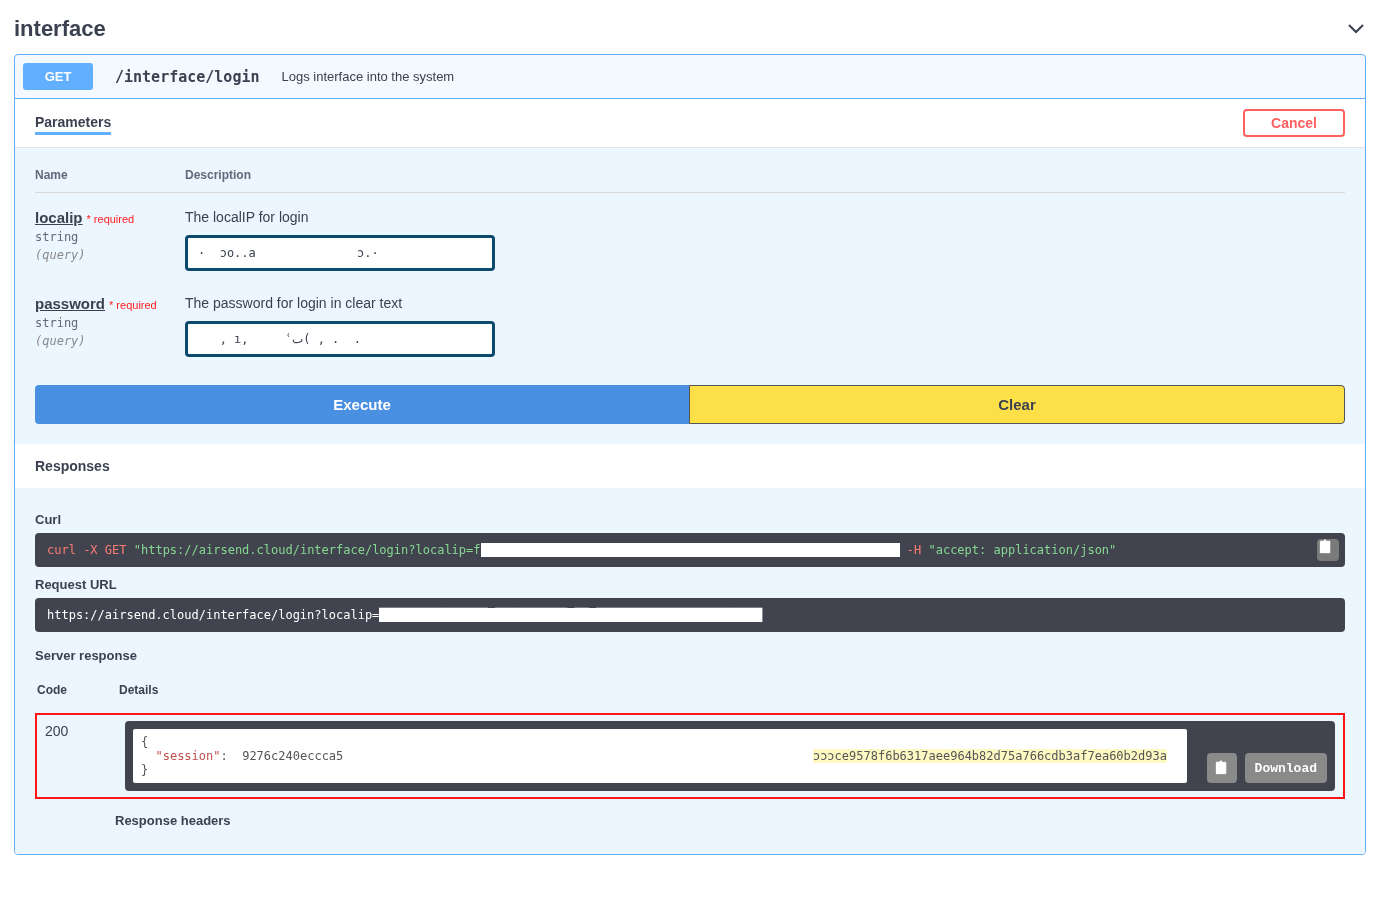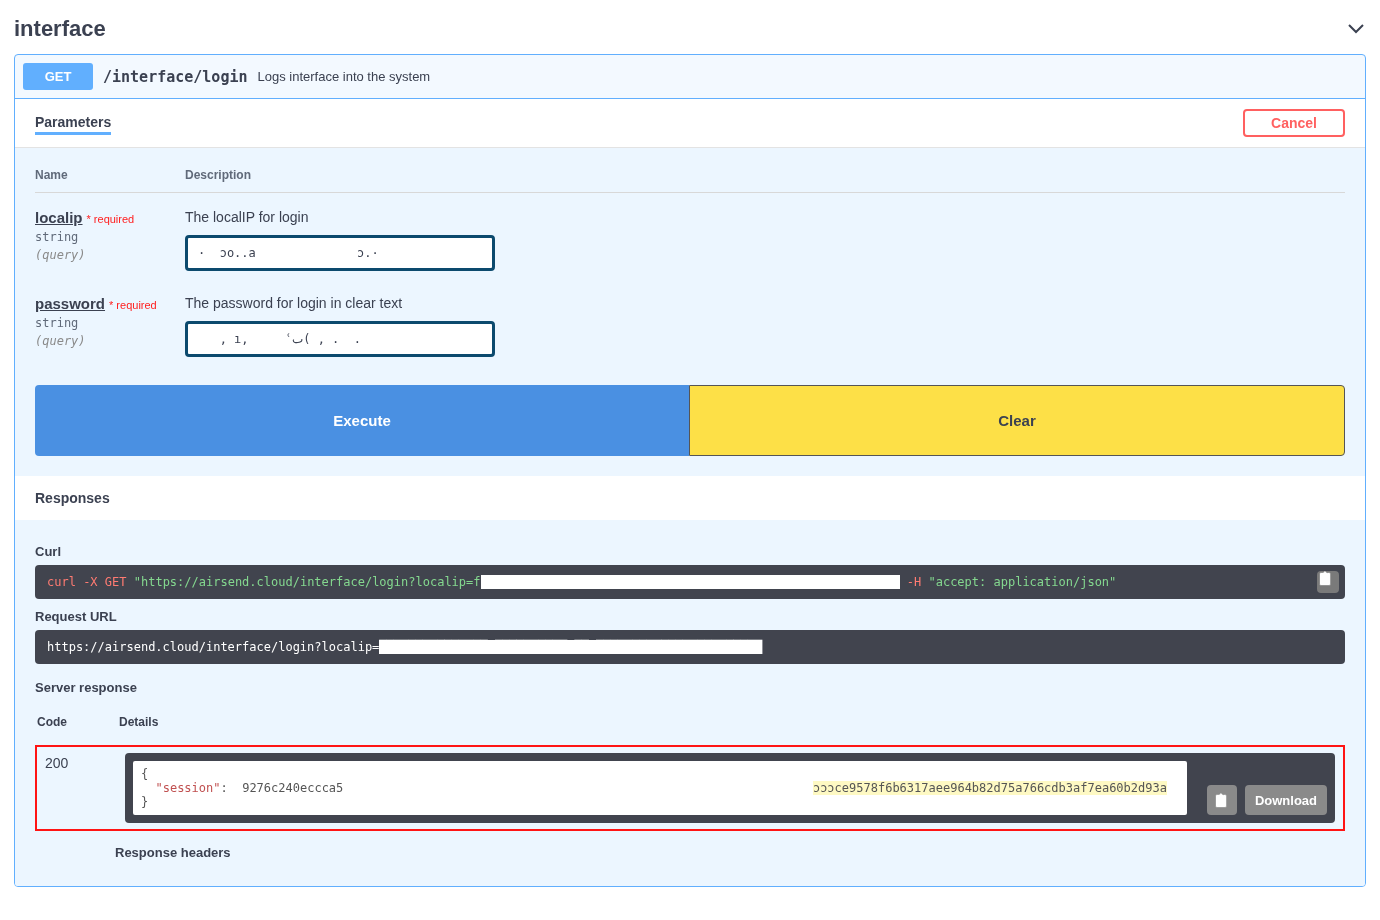--- a/index.html
+++ b/index.html
@@ -1,55 +1,55 @@
 <!DOCTYPE html>
 <html><head>
 <meta charset="utf-8">
 <style>
   * { box-sizing: border-box; margin: 0; padding: 0; }
   body { font-family: -apple-system, BlinkMacSystemFont, "Segoe UI", sans-serif; color: #3b4151; font-size: 14px; padding: 10px 14px; background:#fff;}
   .op-header { display: flex; align-items: center; justify-content: space-between; padding: 6px 0 12px 0;}
   .op-title { font-size: 22px; font-weight: 700; }
   .panel { border: 1px solid #61affe; border-radius: 4px; overflow: hidden; }
-  .summary { display:flex; align-items:center; padding:8px; background: rgba(97,175,254,.08); border-bottom:1px solid #61affe;}
+  .summary { display:flex; align-items:center; padding:8px; background: rgba(97,175,254,.08); border-bottom:1px solid #61affe;gap:12px;}
   .method { background:#61affe; color:#fff; font-weight:700; font-size:13px; padding:6px 18px; border-radius:3px; text-align:center; min-width:70px;}
   .path { font-family: monospace; font-size:15px; font-weight:600; padding:0 10px; color:#3b4151;}
   .desc { font-size:13px; color:#3b4151;}
   .param-head { display:flex; align-items:center; justify-content:space-between; padding:10px 20px; border-bottom:1px solid #e3e3e3; background:#fff;}
   .tab-active { display:inline-block; padding:2px 0; font-weight:700; color:#3b4151; border-bottom:3px solid #61affe;}
   .cancel-btn { border:2px solid #ff6060; color:#ff6060; background:none; padding:4px 26px; font-weight:700; border-radius:4px; cursor:pointer; font-size:14px;margin-left:27px;}
   .body-bg { background:#ecf6ff; padding: 20px;}
   table.params { width:100%; border-collapse: collapse; }
   table.params th { text-align:left; font-weight:600; font-size:12px; color:#606a7a; padding-bottom:10px; border-bottom:1px solid #d8d8d8;}
   table.params td { vertical-align:top; padding:16px 0 8px 0;}
   .param-name { font-weight:700; font-size:15px;text-decoration:underline;}
   .req { color:#ff2020; font-weight:400; font-size:11px; padding-left:4px;}
   .param-type { font-family:monospace; font-size:12px; color:#606a7a; padding-top:4px;}
   .param-in { font-family:monospace; font-size:12px; color:#8a8a8a; font-style:italic; padding-top:4px;}
   .pdesc { font-size:14px; padding-bottom:10px;}
   input.pinput { width:310px; padding:8px 10px; border:3px solid #0c4a6e; border-radius:4px; font-family:monospace; font-size:12px; color:#3b4151;}
   .btn-row { display:flex; gap:0; padding-top:20px;}
-  .btn-row button { flex:1; padding:26px 0; font-size:15px; font-weight:600; cursor:pointer;}
+  .btn-row button { flex:1; padding:10px 0; font-size:15px; font-weight:600; cursor:pointer;}
   .exec-btn { background:#4a90e2; color:#fff; border:none; border-radius:4px 0 0 4px;}
   .clear-btn { background:#fde047; color:#3b4151; border:1px solid #555; border-radius:0 4px 4px 0;}
   .resp-head { padding:14px 20px; font-weight:700; font-size:14px; background:#fff;}
   .sec-body { background:#ecf6ff; padding: 14px 20px 20px 20px;}
   .sec-label { font-size:13px; font-weight:600; padding-bottom:6px; padding-top:10px;}
   .code-block { position:relative; background:#41444e; border-radius:4px; padding:10px 12px; color:#fff; font-family:monospace; font-size:12px; overflow:hidden; white-space:nowrap;} .c-url{color:#84d88f;} .c-hdr{color:#84d88f;} .c-red{color:#ff7b72;} .c-mask{color:#fff; background:#fff;}
   .copy-btn { position:absolute; right:6px; top:6px; width:22px; height:22px; background:#7a7a7a; border-radius:4px;}
   table.resphdr th { text-align:left; font-weight:600; font-size:12px; padding:12px 40px 8px 0; color:#3b4151;}
   .hl-box { border:2px solid #ff1414; padding:6px 8px; margin-top:6px;}
   .rb-row { display:flex; }
   .rb-code { width:80px; font-size:14px; padding-top:2px;}
   .rb-right { flex:1;}
   .rb-wrap { position:relative; background:#41444e; border-radius:4px; padding:8px;}
   pre.json { background:#fff; color:#555; font-family:monospace; font-size:12px; padding:6px 8px; border-radius:2px; width: calc(100% - 140px); white-space:pre;}
   .json .brace{color:#555;} .json .key{color:#c05050;} .json .val{color:#555;} .json .hl{background:#fef9c3;}
   .rb-btns { position:absolute; right:8px; bottom:8px; display:flex; gap:8px;}
-  .mini-btn { background:#8a8a8a; color:#fff; border:none; padding:6px 10px; border-radius:4px; font-size:13px; font-weight:600; cursor:pointer;}
+  .mini-btn { background:#8a8a8a; color:#fff; border:none; padding:6px 10px; border-radius:4px; font-size:13px; font-weight:600; cursor:pointer;font-family:Liberation Mono, monospace;}
   .sq-btn { width:30px; height:30px; padding:0; display:flex; align-items:center; justify-content:center;}
   .clip-icon::before { content:"📋"; font-size:13px; filter:grayscale(1) brightness(1.8);}
 </style>
 </head>
 <body>
 
 <div class="op-header">
   <div class="op-title">interface</div>
   <svg width="20" height="20" viewBox="0 0 20 20">
       <path d="M3 6 L10 13 L17 6" stroke="#3b4151" stroke-width="2" fill="none"></path>

